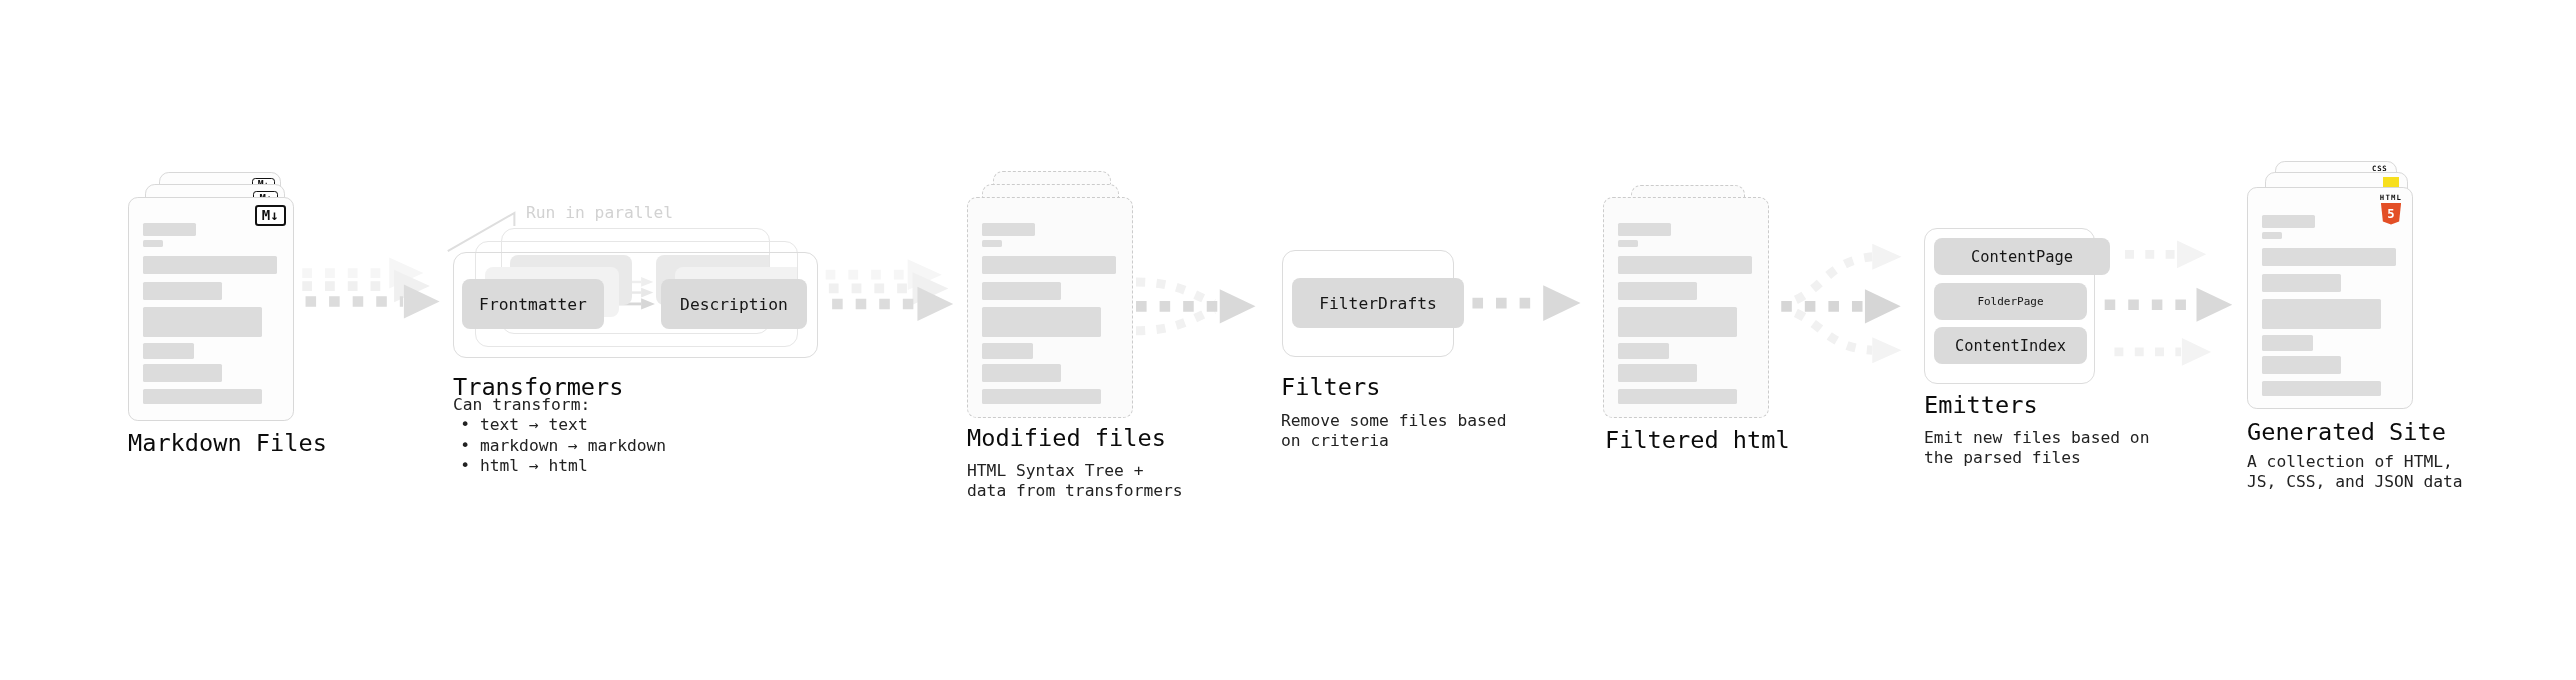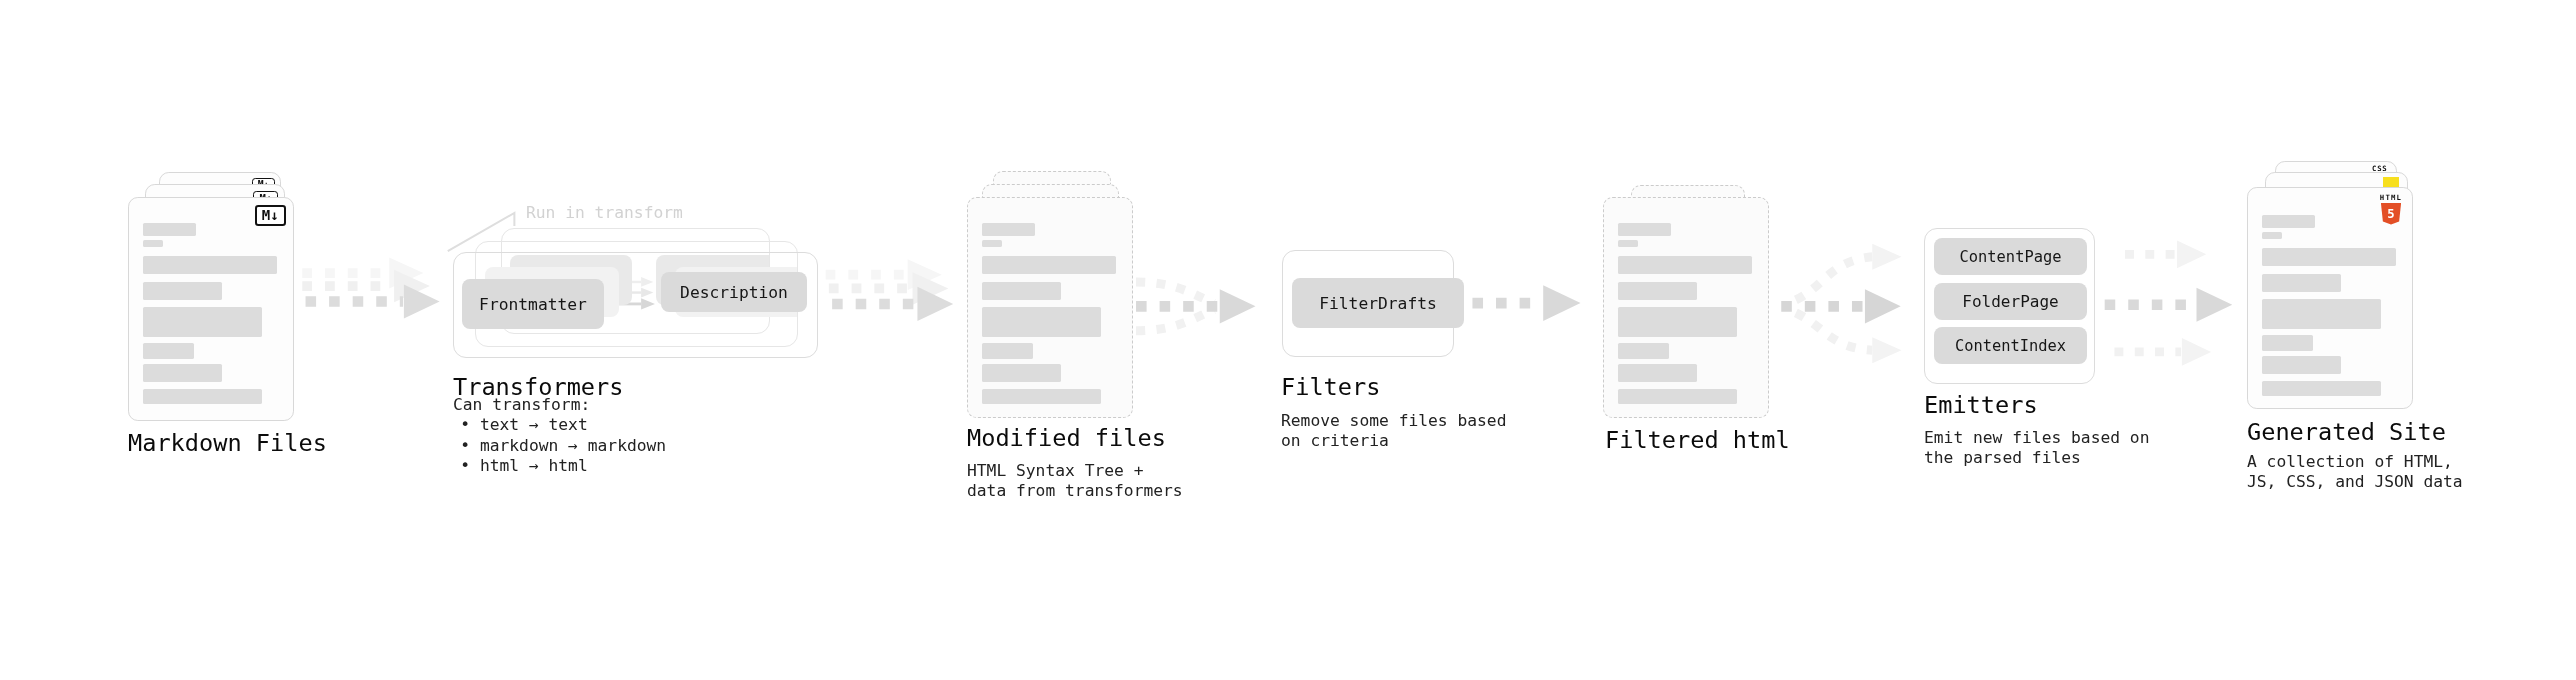--- a/index.html
+++ b/index.html
@@ -132,22 +132,22 @@
     <div class="container-box container-box--back" style="left:501px;top:228px;width:269px;height:106px;z-index:2">
       <div class="ghost" style="left:8.1px;top:26px;width:122px;height:50px;background:#e9e9e9"></div>
       <div class="ghost" style="left:154px;top:26px;width:130px;height:50px;background:#e9e9e9"></div>
     </div>
     <div class="container-box container-box--back" style="left:475px;top:241px;width:323px;height:106px;z-index:3">
       <div class="ghost" style="left:9px;top:25px;width:134px;height:50px;background:#f2f2f2"></div>
       <div class="ghost" style="left:199px;top:25px;width:140px;height:50px;background:#f2f2f2"></div>
     </div>
     <div class="container-box" style="left:453px;top:252px;width:365px;height:106px;z-index:3"></div>
     <div class="node" style="left:462px;top:279px;width:142px;height:50px;z-index:5">Frontmatter</div>
-    <div class="node" style="left:661px;top:272px;width:146px;height:40px;z-index:5">Description</div>
-    <div class="annotation" style="left:526px;top:203px;z-index:5">Run in transform</div>
+    <div class="node" style="left:661px;top:279px;width:146px;height:50px;z-index:5">Description</div>
+    <div class="annotation" style="left:526px;top:203px;z-index:5">Run in parallel</div>
     <div class="title" style="left:453px;top:373px;z-index:5">Transformers</div>
     <div class="cap" style="left:453px;top:395px;z-index:5">
       <div>Can transform:</div>
       <div class="bullet">• text → text</div>
       <div class="bullet">• markdown → markdown</div>
       <div class="bullet">• html → html</div>
     </div>
   </div>
 
   <div>
@@ -194,22 +194,22 @@
           <div class="bar" style="width: 51px; height: 16.3px; margin-top: 5.7px;"></div>
           <div class="bar" style="width: 79px; height: 18px; margin-top: 4.9px;"></div>
           <div class="bar" style="width: 119px; height: 14.6px; margin-top: 7.3px;"></div>
         </div>
     </div>
     <div class="title" style="left:1605px;top:426px;z-index:5">Filtered html</div>
   </div>
 
   <div>
     <div class="container-box" style="left:1924px;top:228px;width:171px;height:156px;z-index:2;overflow:visible"></div>
-    <div class="node" style="left:1934px;top:238px;width:153px;height:37px;font-size:15.4px;z-index:5">ContentPage</div>
-    <div class="node" style="left:1934px;top:283px;width:153px;height:37px;font-size:16px;z-index:5">FolderPage</div>
+    <div class="node" style="left:1934px;top:238px;width:176px;height:37px;font-size:15.4px;z-index:5">ContentPage</div>
+    <div class="node" style="left:1934px;top:283px;width:153px;height:37px;font-size:11px;z-index:5">FolderPage</div>
     <div class="node" style="left:1934px;top:327px;width:153px;height:37px;font-size:15.4px;z-index:5">ContentIndex</div>
     <div class="title" style="left:1924px;top:391px;z-index:5">Emitters</div>
     <div class="cap" style="left:1924px;top:428px;z-index:5">
       <div>Emit new files based on</div>
       <div>the parsed files</div>
     </div>
   </div>
 
   <div>
     <div class="doc" style="left:2275px;top:161px;width:122px;height:57px;z-index:2">

